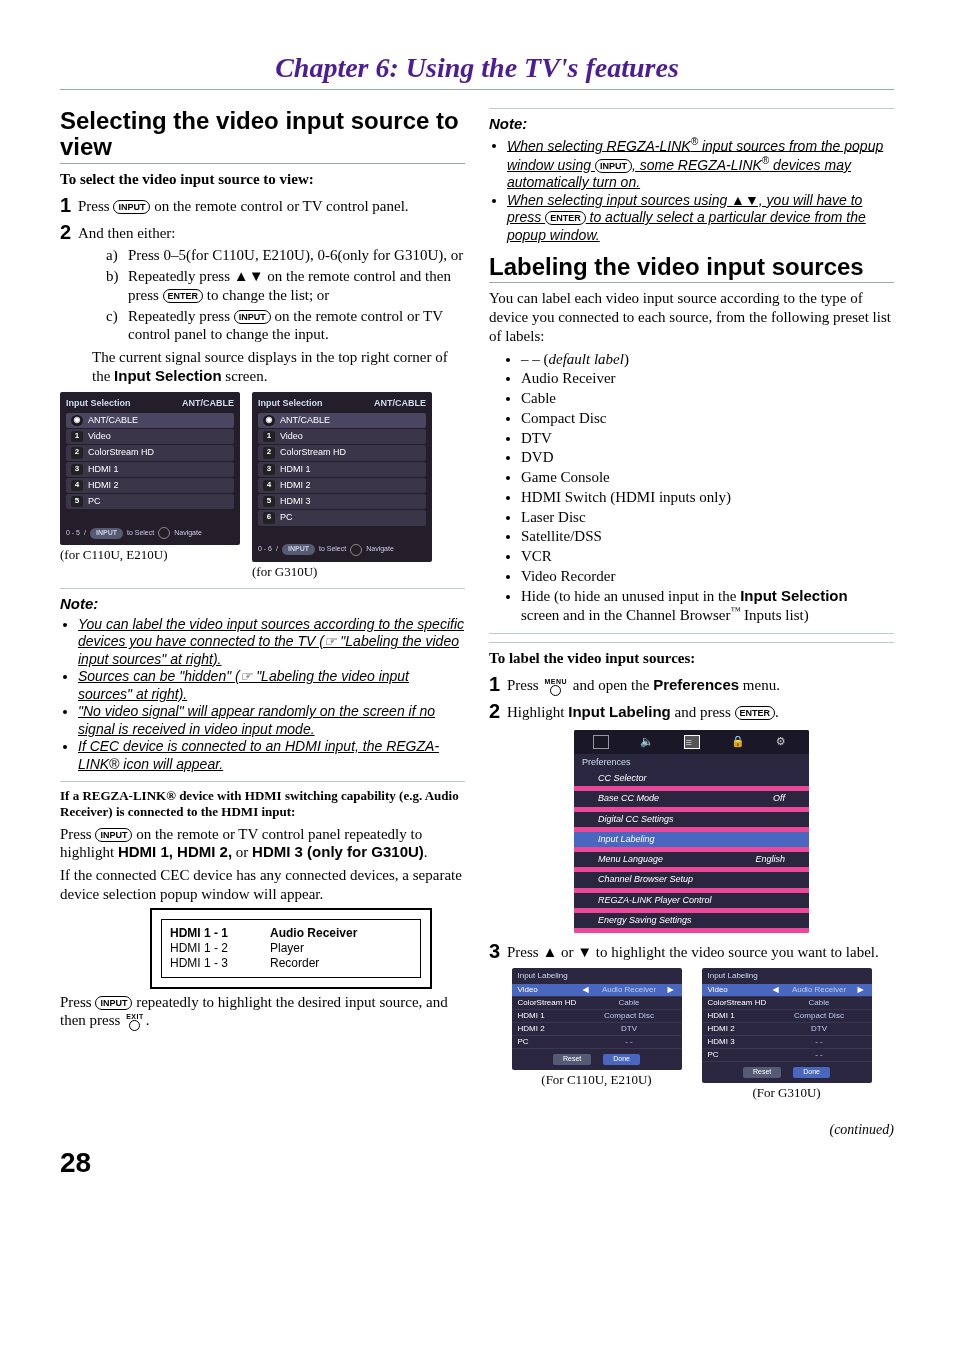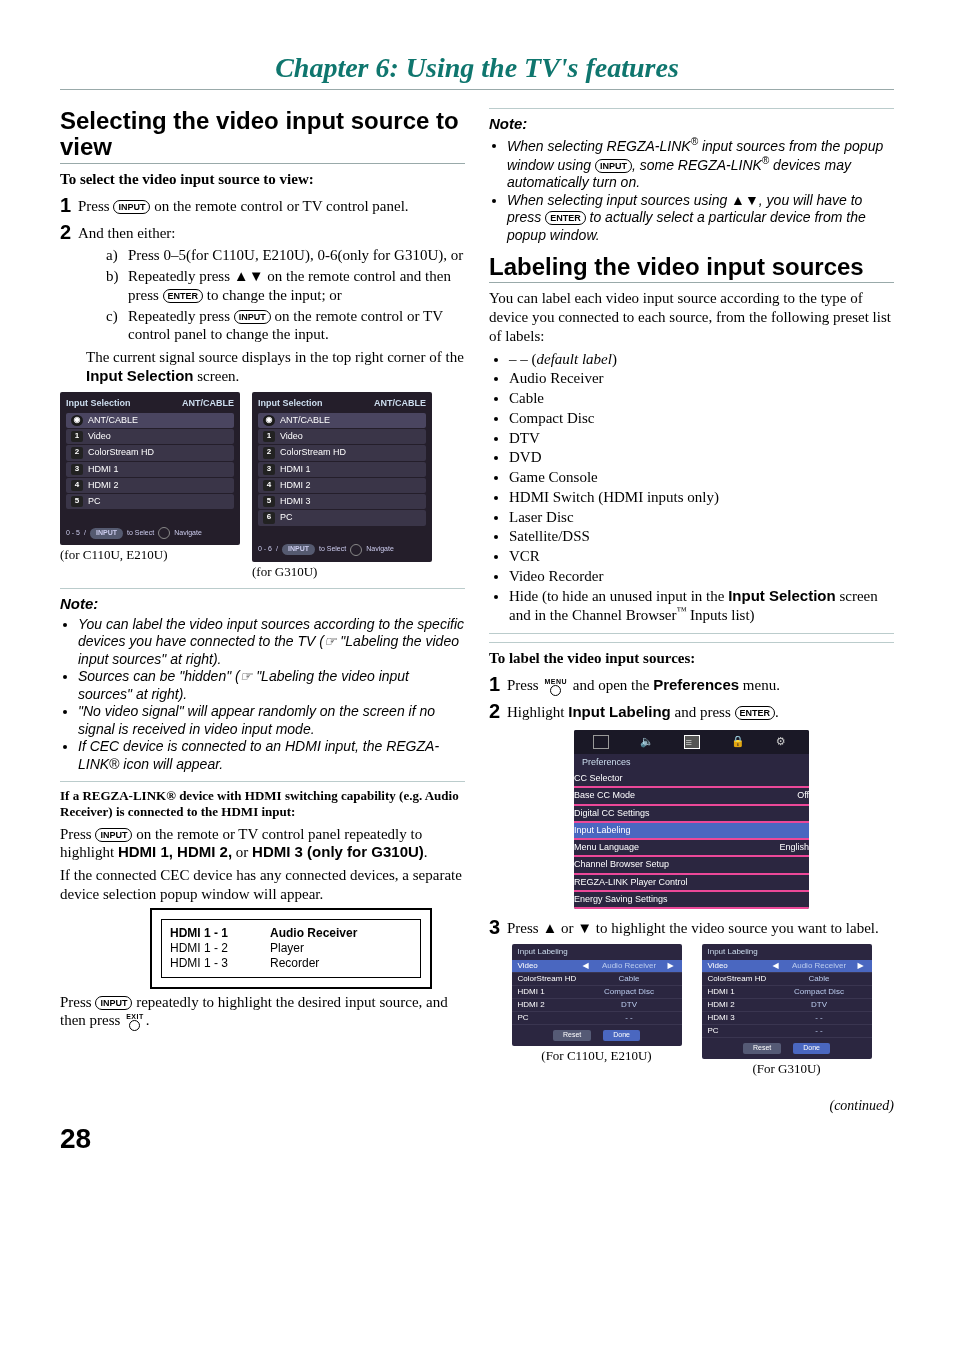--- a/index.html
+++ b/index.html
@@ -13,21 +13,21 @@
     box-sizing: border-box;
     line-height: 1.25;
   }
   .chapter-title {
     font-family: Georgia, "Times New Roman", serif;
     font-style: italic;
     font-weight: bold;
     font-size: 28px;
     text-align: center;
     margin-bottom: 4px;
-    color: #0f766e;
+    color: #4c1d95;
   }
   .chapter-rule {
     border: none;
     border-top: 1px solid #9aa;
     margin: 0 0 18px 0;
   }
   .columns {
     display: flex;
     gap: 24px;
   }
@@ -130,28 +130,29 @@
   }
   .note-label {
     font-family: Arial, Helvetica, sans-serif;
     font-weight: bold;
     font-style: italic;
   }
   .note-body, .note-list li {
     font-style: italic;
     font-family: Arial, Helvetica, sans-serif;
     font-size: 14px;
+    text-decoration: underline;
   }
   ul.bullets {
     list-style: disc;
     margin: 2px 0 2px 20px;
     padding: 0;
   }
   ul.bullets li {
-    margin: 1px 0;
+    margin: 1px 12px;
   }
   ul.note-list {
     list-style: disc;
     margin: 2px 0 4px 18px;
     padding: 0;
   }
   .reg {
     font-size: 10px;
     vertical-align: super;
   }
@@ -280,22 +281,23 @@
     height: 12px;
     display: inline-block;
   }
   .prefs .p-hdr {
     padding: 3px 8px;
     color: #cde;
   }
   .prefs .p-row {
     display: flex;
     justify-content: space-between;
-    padding: 2px 0;
-    border-bottom: 2px solid #ec4899;
+    padding: 2px 24px;
+    border-bottom: 5px solid #ec4899;
+    font-style: italic;
   }
   .prefs .p-row.active {
     background: #4a67c0;
   }
 
   
   .il-row {
     display: flex;
     gap: 20px;
     justify-content: center;
@@ -396,31 +398,31 @@
       <div class="step-body">
         <span>And then either:</span>
         <div class="sublist">
           <div class="sublist-item">
             <span class="sl-label">a)</span>
             <span>Press 0–5(for C110U, E210U), 0-6(only for G310U), or</span>
           </div>
           <div class="sublist-item">
             <span class="sl-label">b)</span>
             <span>
-              <span>Repeatedly press ▲▼ on the remote control and then press </span><span class="keycap">ENTER</span><span> to change the input; or</span>
+              <span>Repeatedly press ▲▼ on the remote control and then press </span><span class="keycap">ENTER</span><span> to change the list; or</span>
             </span>
           </div>
           <div class="sublist-item">
             <span class="sl-label">c)</span>
             <span>
               <span>Repeatedly press </span><span class="keycap">INPUT</span><span> on the remote control or TV control panel to change the input.</span>
             </span>
           </div>
         </div>
-        <div style="margin-left:8px">
+        <div style="margin-left:14px">
           <span>The current signal source displays in the top right corner of the </span><span class="bold-sans">Input Selection</span><span> screen.</span>
         </div>
       </div>
     </div>
 
     <div class="osd-row">
       <div>
         <div class="osd">
           <div class="osd-title">
             <span>Input Selection</span>

